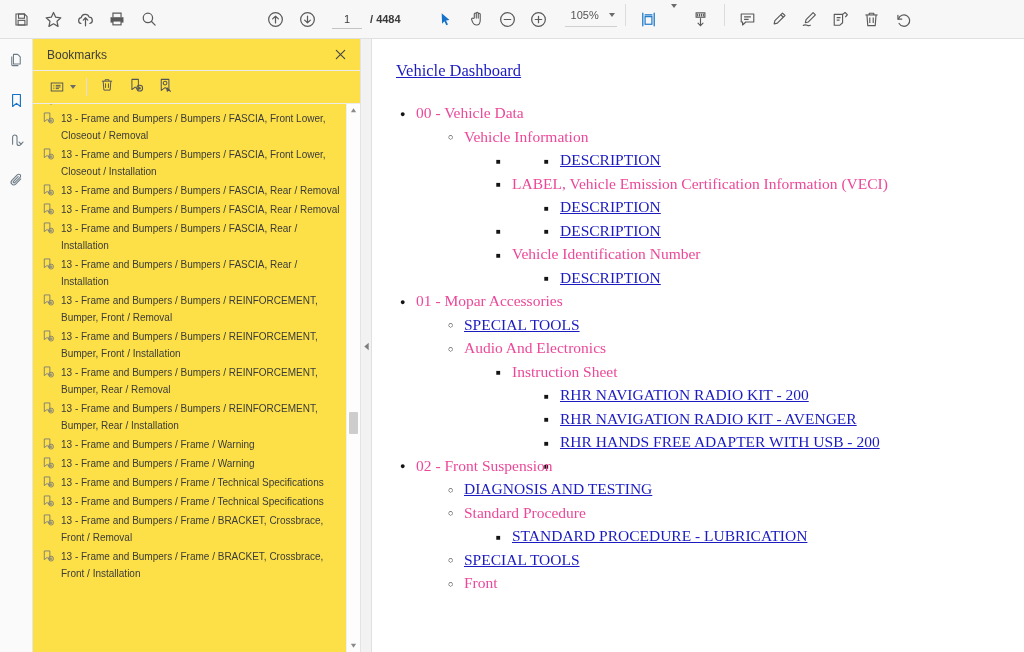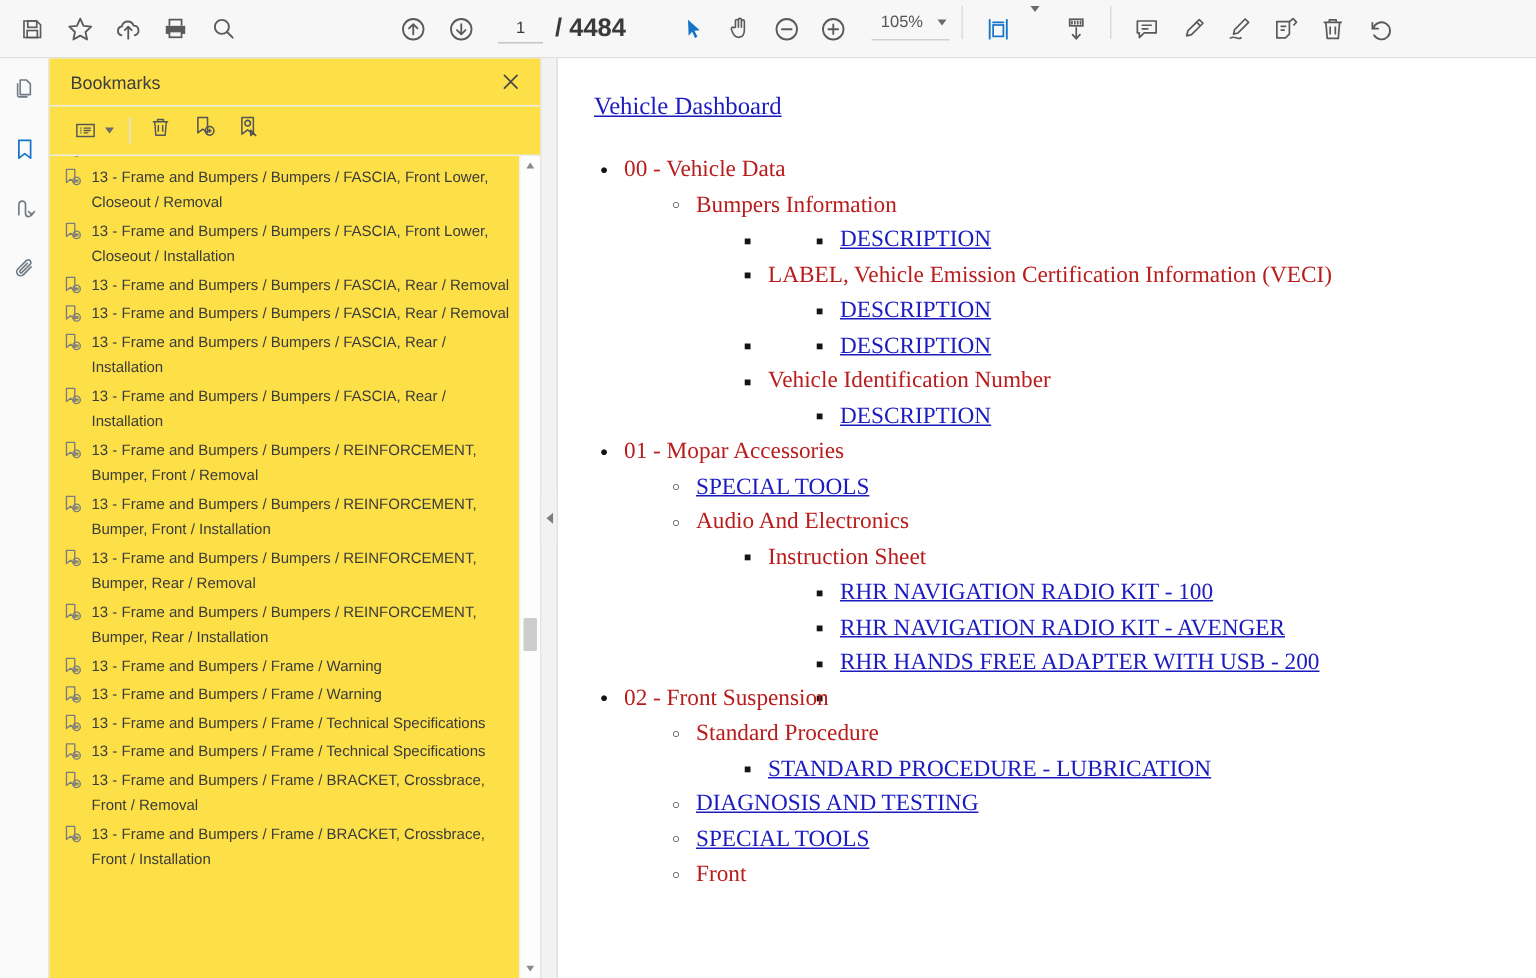--- a/index.html
+++ b/index.html
@@ -77,21 +77,21 @@
     background: transparent;
     text-align: center;
     font-size: 11px;
     font-family: "Liberation Sans", sans-serif;
     color: #3a3a3a;
     outline: none;
     padding: 0;
   }
   .pagetotal {
     margin-left: 8px;
-    font-size: 17px;
+    font-size: 11px;
     color: #3a3a3a;
     font-weight: bold;
     white-space: nowrap;
   }
 
   .zoombox {
     display: flex;
     align-items: center;
     margin-left: 10px;
     border-bottom: 1px solid #d0d0d0;
@@ -333,21 +333,21 @@
     left: -16px;
     top: 0;
     line-height: 23.5px;
     font-size: 15.5px;
     color: #141414;
   }
   li.node > .marker.disc::before   { content: "\25CF"; font-size: 9px; vertical-align: middle; }
   li.node > .marker.circle::before { content: "\25CB"; font-size: 9px; vertical-align: middle; }
   li.node > .marker.square::before { content: "\25A0"; font-size: 8px; vertical-align: middle; }
 
-  .node-text { color: #b91c1c; }
+  .node-text { color: #ec4899; }
   .node-link {
     color: #1b1bc0;
     text-decoration: underline;
     cursor: pointer;
     text-align: center;
   }
 </style>
 </head>
 <body>
 
@@ -755,51 +755,51 @@
         </span>
       </div>
     </div>
 
     <div class="doc-view">
       <div class="page">
         <a class="doc-title">Vehicle Dashboard</a>
         <div id="outline-root">
             <ul class="lvl lvl1">
               <li class="node"><span class="marker disc"></span><span class="node-text">00 - Vehicle Data</span><ul class="lvl lvl2">
-                  <li class="node"><span class="marker circle"></span><span class="node-text">Bumpers Information</span><ul class="lvl lvl3">
+                  <li class="node"><span class="marker circle"></span><span class="node-text">Vehicle Information</span><ul class="lvl lvl3">
                       <li class="node"><span class="marker square"></span><ul class="lvl lvl4">
                           <li class="node"><span class="marker square"></span><span class="node-link">DESCRIPTION</span></li>
                         </ul></li>
                       <li class="node"><span class="marker square"></span><span class="node-text">LABEL, Vehicle Emission Certification Information (VECI)</span><ul class="lvl lvl4">
                           <li class="node"><span class="marker square"></span><span class="node-link">DESCRIPTION</span></li>
                         </ul></li>
                       <li class="node"><span class="marker square"></span><ul class="lvl lvl4">
                           <li class="node"><span class="marker square"></span><span class="node-link">DESCRIPTION</span></li>
                         </ul></li>
                       <li class="node"><span class="marker square"></span><span class="node-text">Vehicle Identification Number</span><ul class="lvl lvl4">
                           <li class="node"><span class="marker square"></span><span class="node-link">DESCRIPTION</span></li>
                         </ul></li>
                     </ul></li>
                 </ul></li>
               <li class="node"><span class="marker disc"></span><span class="node-text">01 - Mopar Accessories</span><ul class="lvl lvl2">
                   <li class="node"><span class="marker circle"></span><span class="node-link">SPECIAL TOOLS</span></li>
                   <li class="node"><span class="marker circle"></span><span class="node-text">Audio And Electronics</span><ul class="lvl lvl3">
                       <li class="node"><span class="marker square"></span><span class="node-text">Instruction Sheet</span><ul class="lvl lvl4">
-                          <li class="node"><span class="marker square"></span><span class="node-link">RHR NAVIGATION RADIO KIT - 100</span></li>
+                          <li class="node"><span class="marker square"></span><span class="node-link">RHR NAVIGATION RADIO KIT - 200</span></li>
                           <li class="node"><span class="marker square"></span><span class="node-link">RHR NAVIGATION RADIO KIT - AVENGER</span></li>
                           <li class="node"><span class="marker square"></span><span class="node-link">RHR HANDS FREE ADAPTER WITH USB - 200</span></li>
                           <li class="node"><span class="marker square"></span></li>
                         </ul></li>
                     </ul></li>
                 </ul></li>
               <li class="node"><span class="marker disc"></span><span class="node-text">02 - Front Suspension</span><ul class="lvl lvl2">
+                  <li class="node"><span class="marker circle"></span><span class="node-link">DIAGNOSIS AND TESTING</span></li>
                   <li class="node"><span class="marker circle"></span><span class="node-text">Standard Procedure</span><ul class="lvl lvl3">
                       <li class="node"><span class="marker square"></span><span class="node-link">STANDARD PROCEDURE - LUBRICATION</span></li>
                     </ul></li>
-                  <li class="node"><span class="marker circle"></span><span class="node-link">DIAGNOSIS AND TESTING</span></li>
                   <li class="node"><span class="marker circle"></span><span class="node-link">SPECIAL TOOLS</span></li>
                   <li class="node"><span class="marker circle"></span><span class="node-text">Front</span></li>
                 </ul></li>
             </ul>
           </div>
       </div>
     </div>
 
   </div>
 </div>

